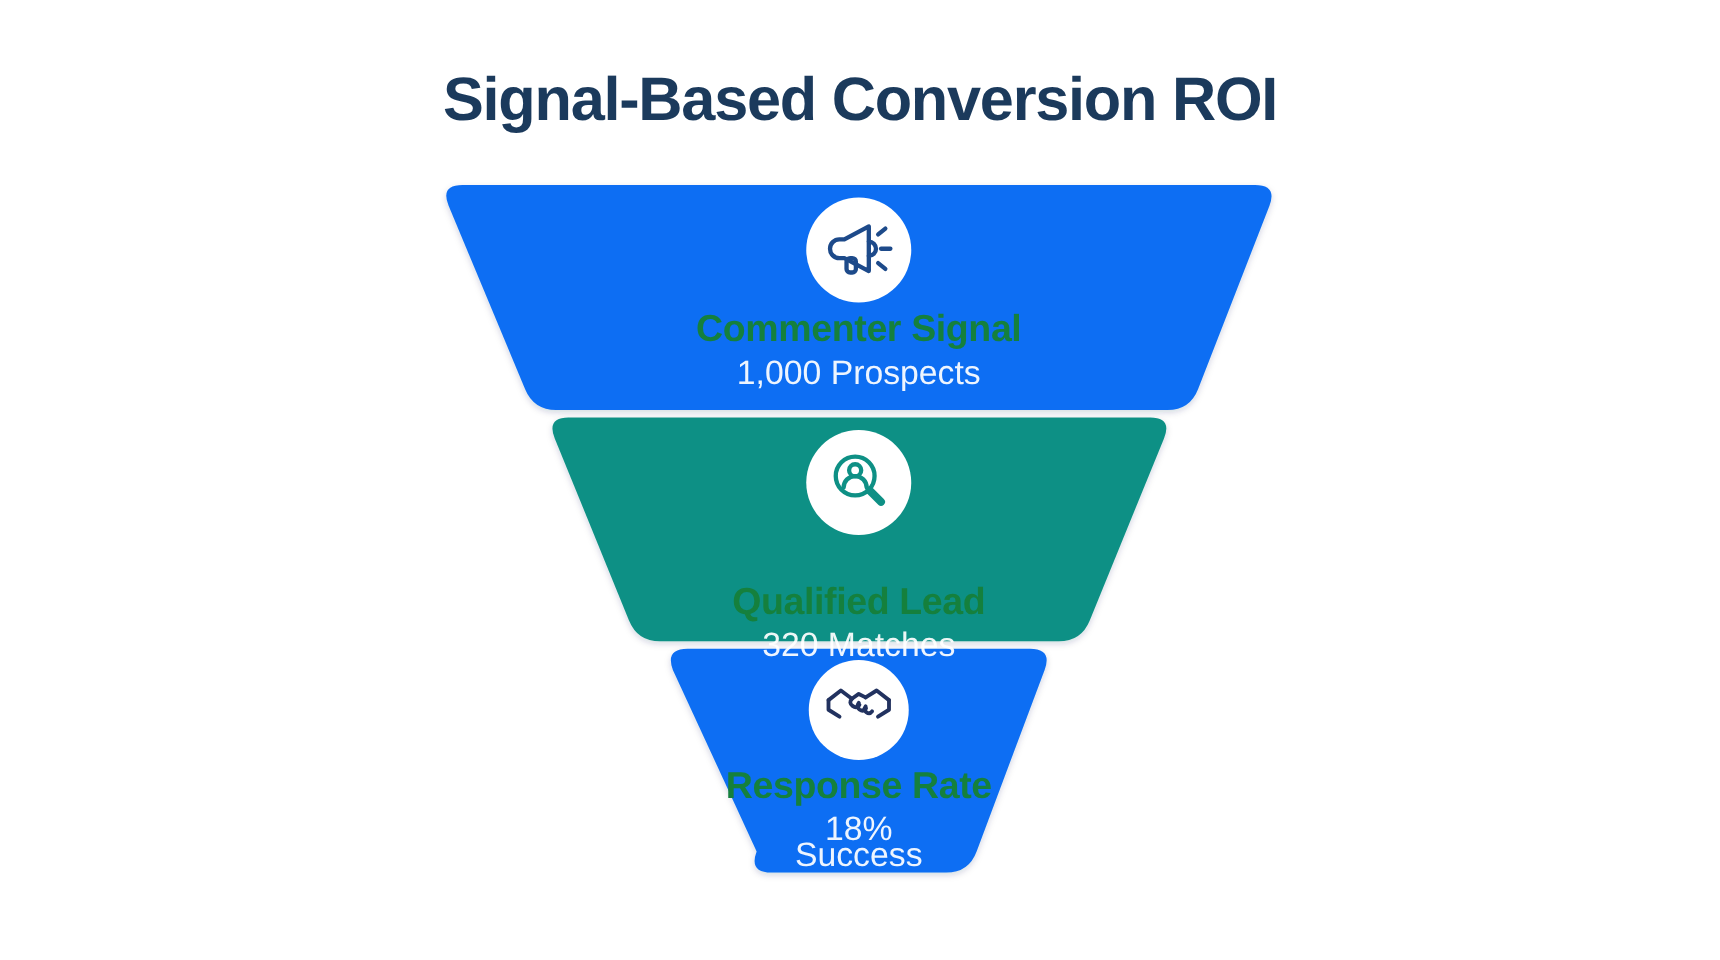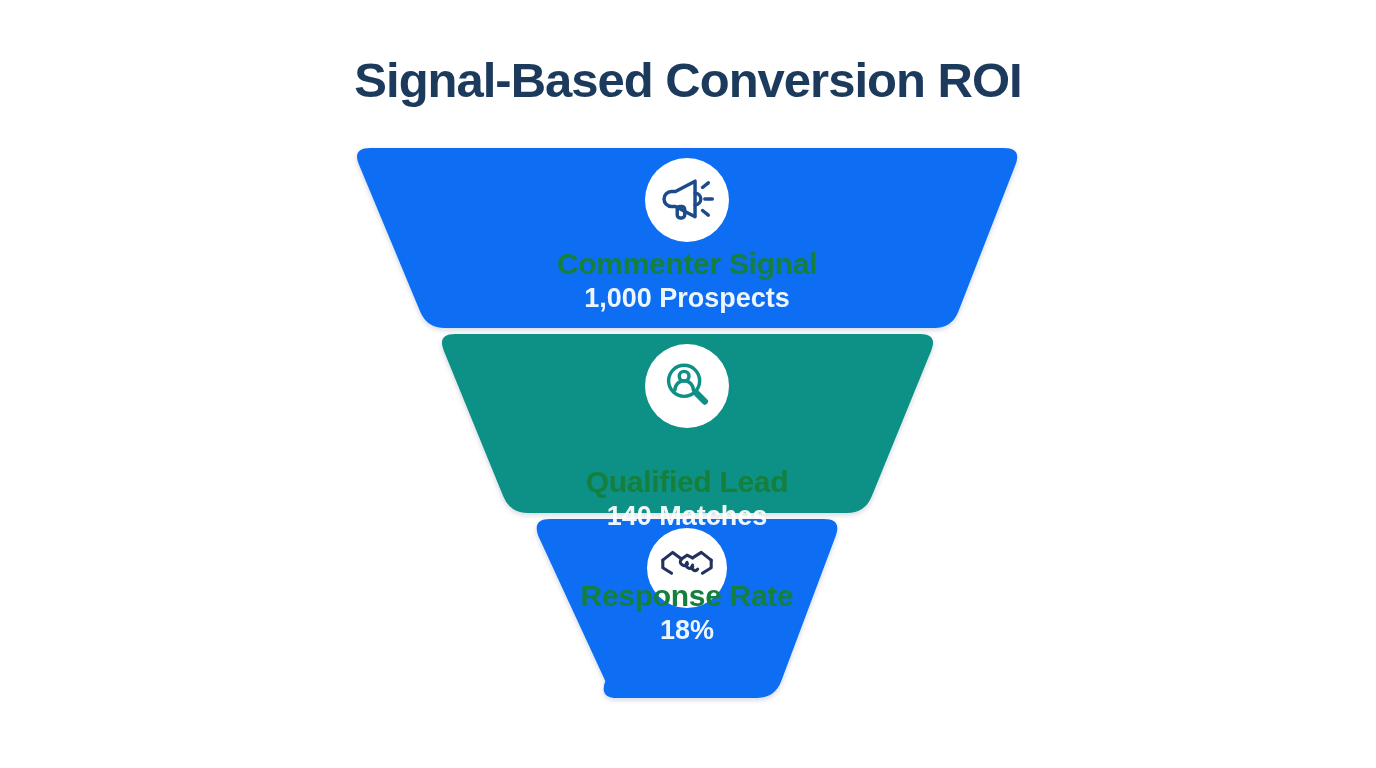--- a/index.html
+++ b/index.html
@@ -43,31 +43,31 @@
   }
   .stage-label {
     font-size: 30px;
     font-weight: 700;
     letter-spacing: -0.3px;
     color: #15803d;
     line-height: 32px;
   }
   .stage-value {
     font-size: 27px;
-    font-weight: 700;
+    font-weight: 400;
     color: rgba(255,255,255,0.93);
     line-height: 28px;
     margin-top: 4px;
   }
   .stage-value + .stage-value {
     margin-top: -7px;
   }
   #stage1-text { top: 248px; }
   #stage2-text { top: 434px; margin-top: 32px; }
-  #stage3-text { top: 580px; text-align: center; }
+  #stage3-text { top: 613px; text-align: center; }
 </style>
 </head>
 <body>
 
 <div class="canvas">
 
   <h1 class="title">Signal-Based Conversion ROI</h1>
 
   <svg class="funnel-svg" viewBox="0 0 1376 768" xmlns="http://www.w3.org/2000/svg">
     <defs>
@@ -112,21 +112,22 @@
     </g>
   </svg>
 
   <div class="stage-text" id="stage1-text">
     <div class="stage-label">Commenter Signal</div>
     <div class="stage-value">1,000 Prospects</div>
   </div>
 
   <div class="stage-text" id="stage2-text">
     <div class="stage-label">Qualified Lead</div>
-    <div class="stage-value">140 Matches</div>
+    <div class="stage-value">320 Matches</div>
   </div>
 
   <div class="stage-text" id="stage3-text">
     <div class="stage-label">Response Rate</div>
     <div class="stage-value">18%</div>
+    <div class="stage-value">Success</div>
   </div>
 
 </div>
 
 </body></html>

